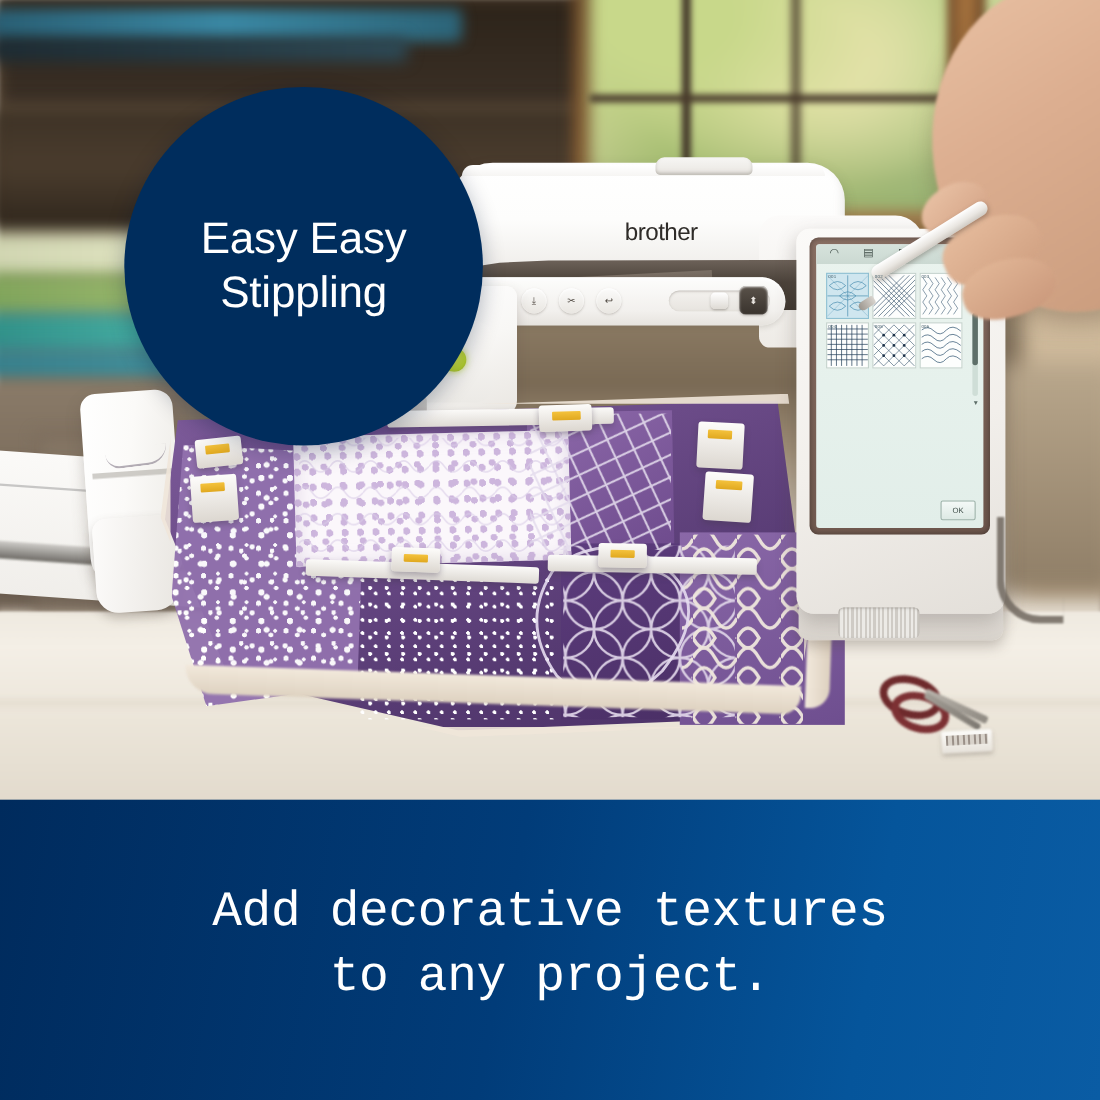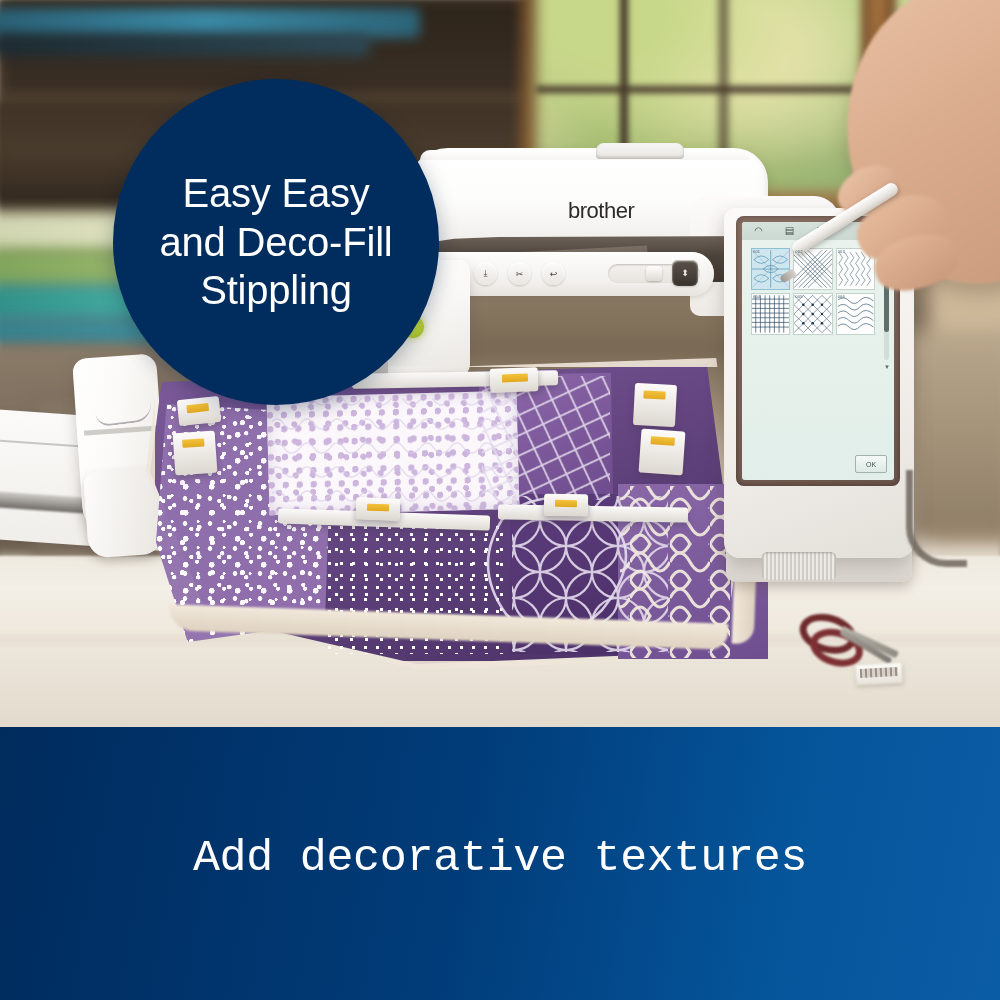--- a/index.html
+++ b/index.html
@@ -586,26 +586,26 @@
       <div class="sc-handle2"></div>
       <div class="sc-blade"></div>
       <div class="sc-blade2"></div>
     </div>
     <div class="bg-layer needlebox"></div>
     <div class="bg-layer needlebox-inner"></div>
 
     <div class="badge">
       <div class="badge-text">
         <span>Easy Easy</span>
-        <span>and Deco-Fill</span>
         <span>Stippling</span>
       </div>
     </div>
 
   </div>
 
   <div id="banner">
     <div class="banner-text">
       <span>Add decorative textures</span>
+      <span>to any project.</span>
     </div>
   </div>
 
 </div>
 
 </body></html>

